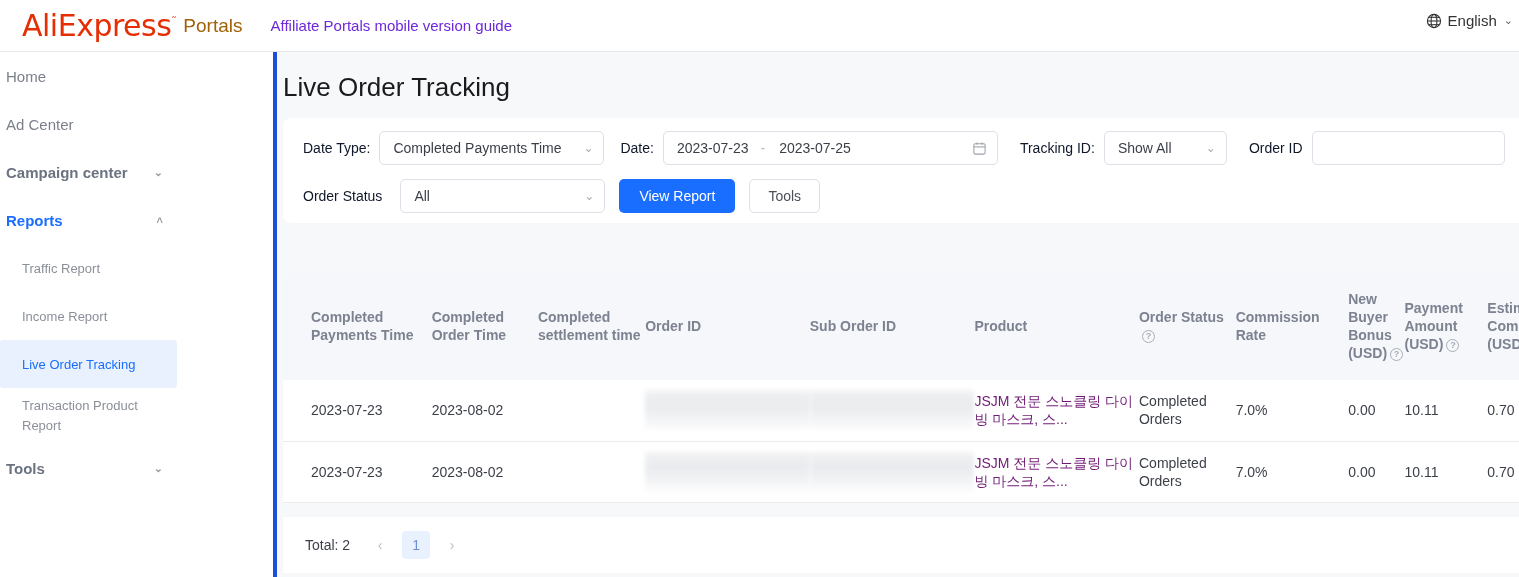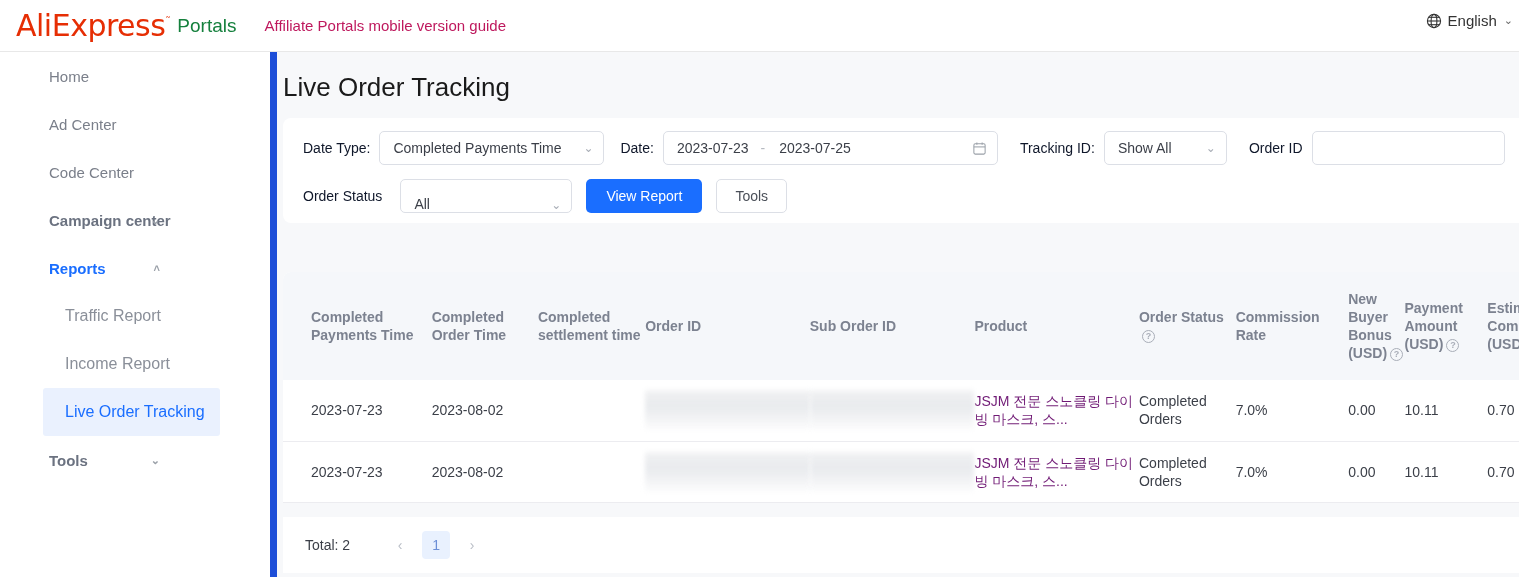--- a/index.html
+++ b/index.html
@@ -10,87 +10,86 @@
     font-family: "Liberation Sans", sans-serif;
     -webkit-font-smoothing: antialiased;
   }
 
   
   .topbar {
     position: absolute; top: 0; left: 0;
     width: 1519px; height: 52px;
     background: #ffffff;
     border-bottom: 1px solid #e8e8e8;
-    display: flex; align-items: center;
+    display: flex; align-items: center; padding-left: 6px;
   }
   .logo {
     margin-left: 16px;
     font-size: 30px;
     font-weight: 400;
     color: #e62e04;
     letter-spacing: -0.5px;
     line-height: 1;
     position: relative;
     font-family: "DejaVu Sans", sans-serif;
   }
   .logo-tm {
     font-size: 11px;
     vertical-align: super;
     color: #e62e04;
   }
   .portals {
     margin-left: 7px;
     font-size: 19px;
-    color: #15803d;
+    color: #a16207;
     font-weight: 400;
   }
   .guide-link {
     margin-left: 28px;
     font-size: 15px;
-    color: #be185d;
+    color: #6d28d9;
     text-align: center;
   }
   .lang {
     position: absolute;
     right: 6px; top: 12px;
     display: flex; align-items: center;
     gap: 6px;
     font-size: 15px;
     color: #333333;
   }
   .globe { width: 16px; height: 16px; display: block; }
   .lang-caret { font-size: 11px; color: #666; margin-left: 1px; }
 
   
   .sidebar {
     position: absolute; top: 52px; left: 0;
     width: 277px; height: 525px;
     background: #ffffff;
-    border-right: 7px solid #1d4ed8;
-    padding-left: 43px;
+    border-right: 4px solid #1d4ed8;
   }
   .nav-item {
     height: 48px;
     display: flex; align-items: center;
     font-size: 15px;
     color: #7a7f8a;
     padding-left: 6px;
     position: relative;
     cursor: pointer;
   }
   .nav-item.group { font-weight: 700; color: #6b7280; }
   .nav-item.active-group { color: #1a6eff; font-weight: 700; }
   .nav-item .caret {
     position: absolute; right: 110px;
     font-size: 11px; color: #9aa0a8;
   }
   .nav-sub {
     height: 48px;
     display: flex; align-items: center;
-    font-size: 16px;
+    font-size: 13px;
     color: #8a8f99;
     padding-left: 22px;
     cursor: pointer;
   }
   .nav-sub.two-line {
     height: 56px;
     line-height: 20px;
     align-items: center;
   }
   .nav-sub.selected {
@@ -145,21 +144,21 @@
     cursor: pointer;
   }
   .select .sel-caret {
     margin-left: auto;
     padding-left: 14px;
     color: #a8adb6;
     font-size: 12px;
   }
   .sel-datetype { width: 225px; }
   .sel-tracking { width: 123px; }
-  .sel-status  { width: 172px; align-items: flex-end; }
+  .sel-status  { width: 205px; }
 
   .daterange {
     height: 34px; width: 335px;
     border: 1px solid #dcdfe6;
     border-radius: 5px;
     background: #fff;
     display: flex; align-items: center;
     padding: 0 10px 0 13px;
     font-size: 14px;
     color: #3b3f48;
@@ -274,21 +273,21 @@
 
   
   .pager {
     position: absolute; top: 465px; left: 6px;
     width: 1260px; height: 56px;
     background: #ffffff;
     display: flex; align-items: center;
     padding-left: 22px;
     gap: 8px;
   }
-  .total-label { font-size: 14px; color: #3b3f48; margin-right: 28px; }
+  .total-label { font-size: 14px; color: #3b3f48; margin-right: 8px; }
   .page-arrow {
     width: 28px; height: 28px;
     display: flex; align-items: center; justify-content: center;
     color: #b9bec6; font-size: 14px;
     border-radius: 4px;
     cursor: pointer;
   }
   .page-num {
     width: 28px; height: 28px;
     display: flex; align-items: center; justify-content: center;
@@ -332,23 +331,20 @@
 <div class="sidebar">
 
   <div class="nav-item">
     <span>Home</span>
   </div>
 
   <div class="nav-item">
     <span>Ad Center</span>
   </div>
 
-  <div class="nav-item">
-    <span>Code Center</span>
-  </div>
 
   <div class="nav-item group">
     <span>Campaign center</span>
     <span class="caret">⌄</span>
   </div>
 
   <div class="nav-item active-group">
     <span>Reports</span>
     <span class="caret">˄</span>
   </div>
@@ -358,20 +354,23 @@
   </div>
 
   <div class="nav-sub">
     <span class="nav-sub-text">Income Report</span>
   </div>
 
   <div class="nav-sub selected">
     <span class="nav-sub-text">Live Order Tracking</span>
   </div>
 
+  <div class="nav-sub two-line">
+    <span class="nav-sub-text">Transaction Product Report</span>
+  </div>
 
 
   <div class="nav-item group">
     <span>Tools</span>
     <span class="caret">⌄</span>
   </div>
 
 </div>
 
 <div class="main">

